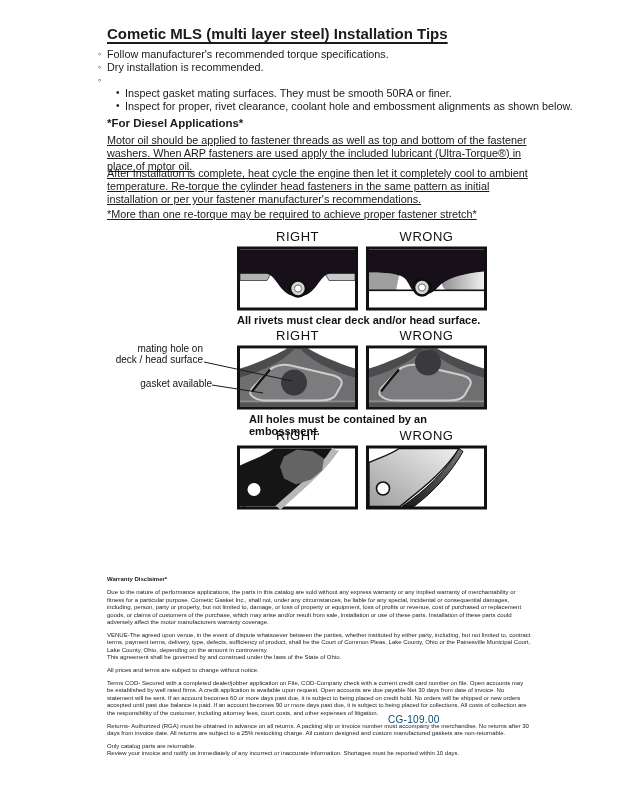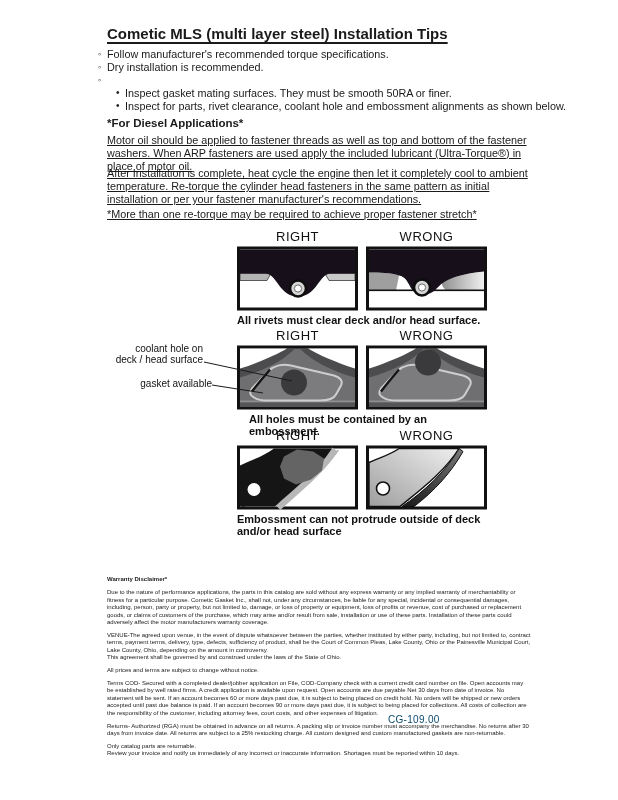--- a/index.html
+++ b/index.html
@@ -55,21 +55,21 @@
     </div>
     <div class="b-row">
       <span class="mk">◦</span>
     </div>
     <div class="b-row sub">
       <span class="mk">•</span>
       <span>Inspect gasket mating surfaces.  They must be smooth 50RA or finer.</span>
     </div>
     <div class="b-row sub">
       <span class="mk">•</span>
-      <span>Inspect for parts, rivet clearance, coolant hole and embossment alignments as shown below.</span>
+      <span>Inspect for proper, rivet clearance, coolant hole and embossment alignments as shown below.</span>
     </div>
   </div>
 
   <div class="abs" id="diesel-heading">*For Diesel Applications*</div>
   <div class="abs para" id="diesel-p1">Motor oil should be applied to fastener threads as well as top and bottom of the fastener washers. When ARP fasteners are used apply the included lubricant (Ultra-Torque®) in place of motor oil.</div>
   <div class="abs para" id="diesel-p2">After Installation is complete, heat cycle the engine then let it completely cool to ambient temperature. Re-torque the cylinder head fasteners in the same pattern as initial installation or per your fastener manufacturer's recommendations.</div>
   <div class="abs para" id="retorque-note">*More than one re-torque may be required to achieve proper fastener stretch*</div>
 
   <div class="fig-row" id="fig-row-1">
     <div class="hdrs">
@@ -162,28 +162,24 @@
             <stop offset="0" stop-color="#7a7a7a"></stop>
               <stop offset="1" stop-color="#161616"></stop>
           </linearGradient>
         </defs>
         <rect x="1.5" y="1.5" width="118" height="61" fill="#ffffff" stroke="#111" stroke-width="3"></rect>
         <path d="M33,3 H93 C78,27 52,46 34,61 L3,61 L3,17 C14,12 25,9 33,3 Z" fill="url(#gb3)" stroke="#111" stroke-width="1.4"></path>
         <path d="M93,3 C80,26 58,46 36,61 L48,61 C68,46 86,26 97,6 Z" fill="url(#gs3)" stroke="#111" stroke-width="1"></path>
         <circle cx="17" cy="43" r="6.5" fill="#ffffff" stroke="#111" stroke-width="1.6"></circle>
       </svg>
     </div>
-    <div class="caption">
-      <div>Embossment can not protrude outside of deck</div>
-      <div>and/or head surface</div>
-    </div>
   </div>
 
   <div class="abs" id="label-coolant">
-    <div>coolant hole on</div>
+    <div>mating hole on</div>
     <div>deck / head surface</div>
   </div>
   <div class="abs" id="label-embossment">gasket available</div>
   <svg class="abs" id="pointer-lines" width="95" height="45">
     <line x1="1" y1="7" x2="89" y2="26" stroke="#1a1a1a" stroke-width="1"></line>
     <line x1="9" y1="30" x2="60" y2="38" stroke="#1a1a1a" stroke-width="1"></line>
   </svg>
 
   <div class="abs" id="disclaimer">
     <p class="dh">Warranty Disclaimer*</p>

